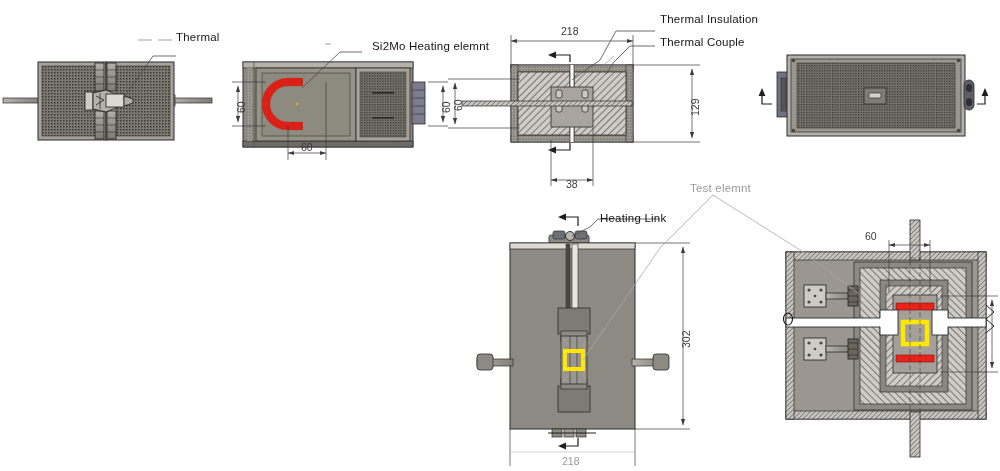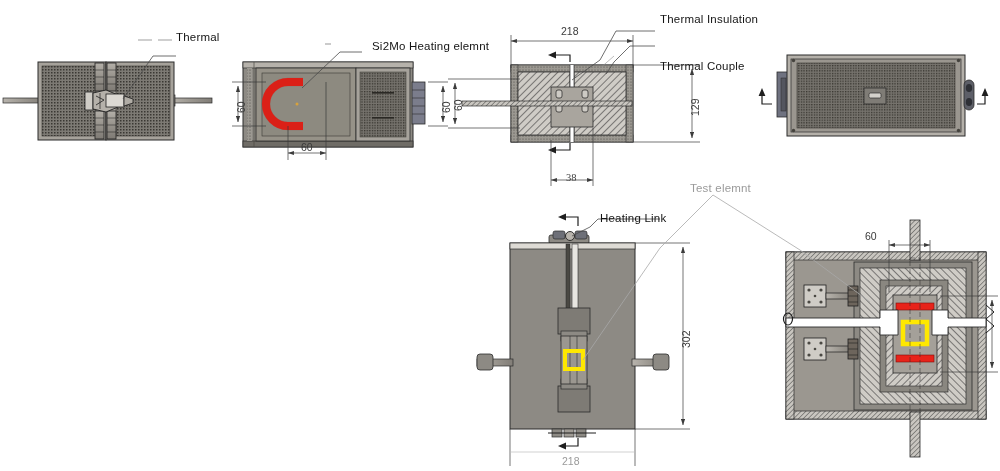--- a/index.html
+++ b/index.html
@@ -431,39 +431,39 @@
       <path d="M800,250 L870,302" fill="none" stroke="#a8a8a8" stroke-width="0.8"></path>
     </g>
   </svg>
 
   <div class="lbl" style="left:176px; top:31px;">Thermal</div>
 
   <div class="lbl" style="left:336px; top:40px;margin-left:36px;">Si2Mo Heating elemnt</div>
 
   <div class="lbl" style="left:660px; top:13px;">Thermal  Insulation</div>
 
-  <div class="lbl" style="left:660px; top:36px;margin-top:24px;">Thermal Couple</div>
+  <div class="lbl" style="left:660px; top:36px;">Thermal Couple</div>
 
   <div class="lbl" style="left:600px; top:212px;">Heating Link</div>
 
   <div class="lbl faint" style="left:690px; top:182px;">Test elemnt</div>
 
   <div class="dim rot" style="left:235px; top:113px;">60</div>
 
   <div class="dim" style="left:301px; top:141px;">60</div>
 
   <div class="dim rot" style="left:440px; top:113px;">60</div>
 
   <div class="dim" style="left:561px; top:25px;">218</div>
 
   <div class="dim rot" style="left:452px; top:111px;">60</div>
 
   <div class="dim rot" style="left:689px; top:116px;">129</div>
 
-  <div class="dim" style="left:566px; top:172px;font-family:Liberation Serif, serif;">38</div>
+  <div class="dim" style="left:566px; top:178px;">38</div>
 
   <div class="dim rot" style="left:680px; top:348px;">302</div>
 
   <div class="dim faint" style="left:562px; top:455px;">218</div>
 
   <div class="dim" style="left:865px; top:230px;">60</div>
 
 </div>
 
 </body></html>

